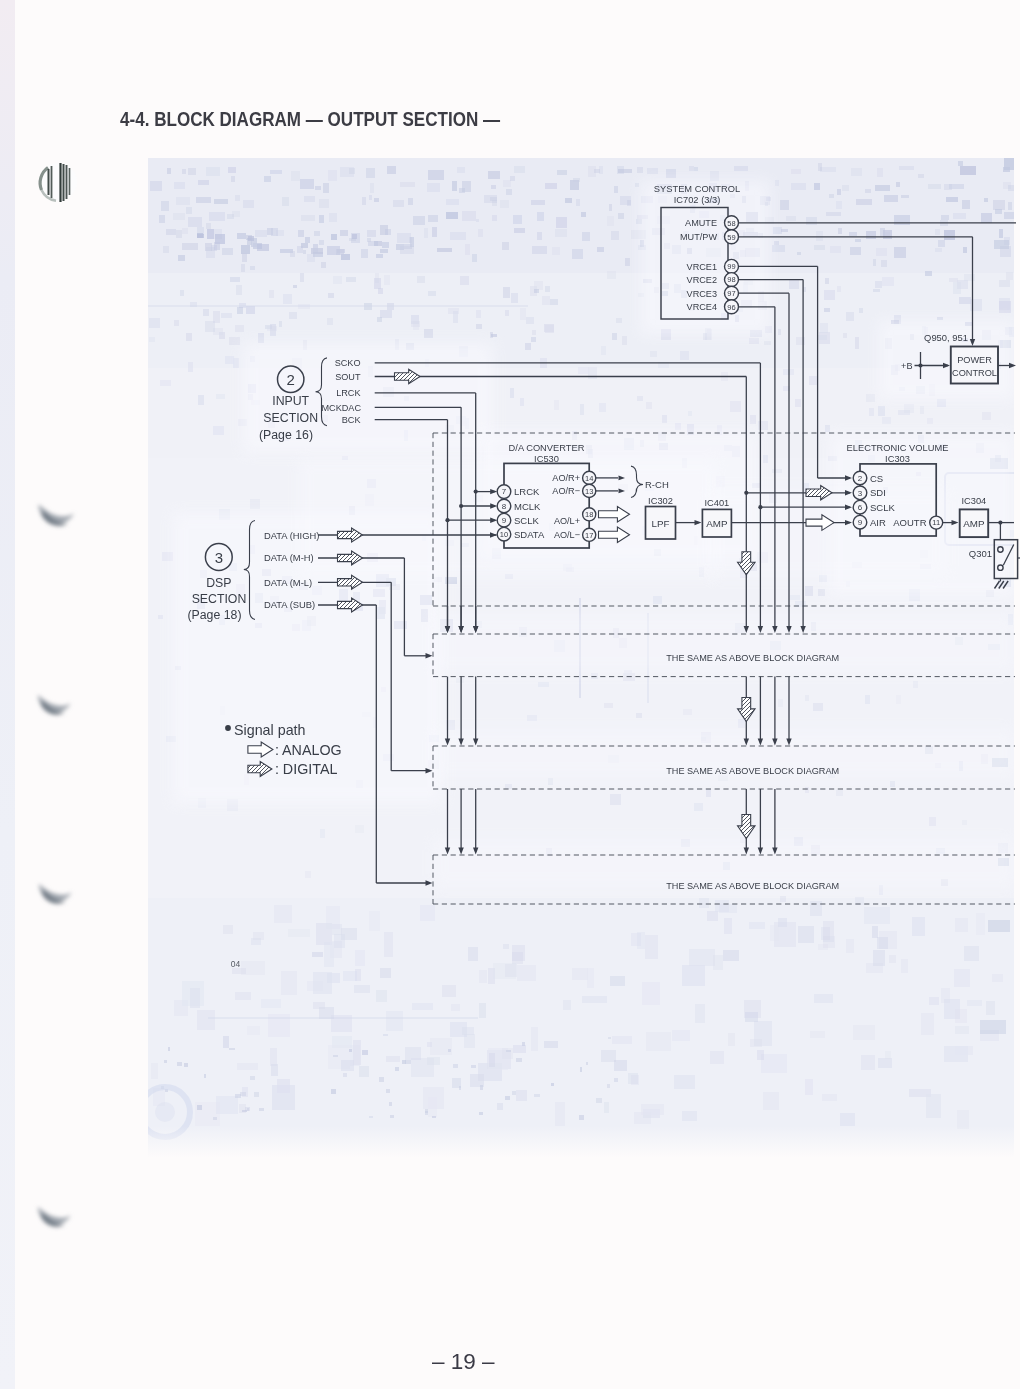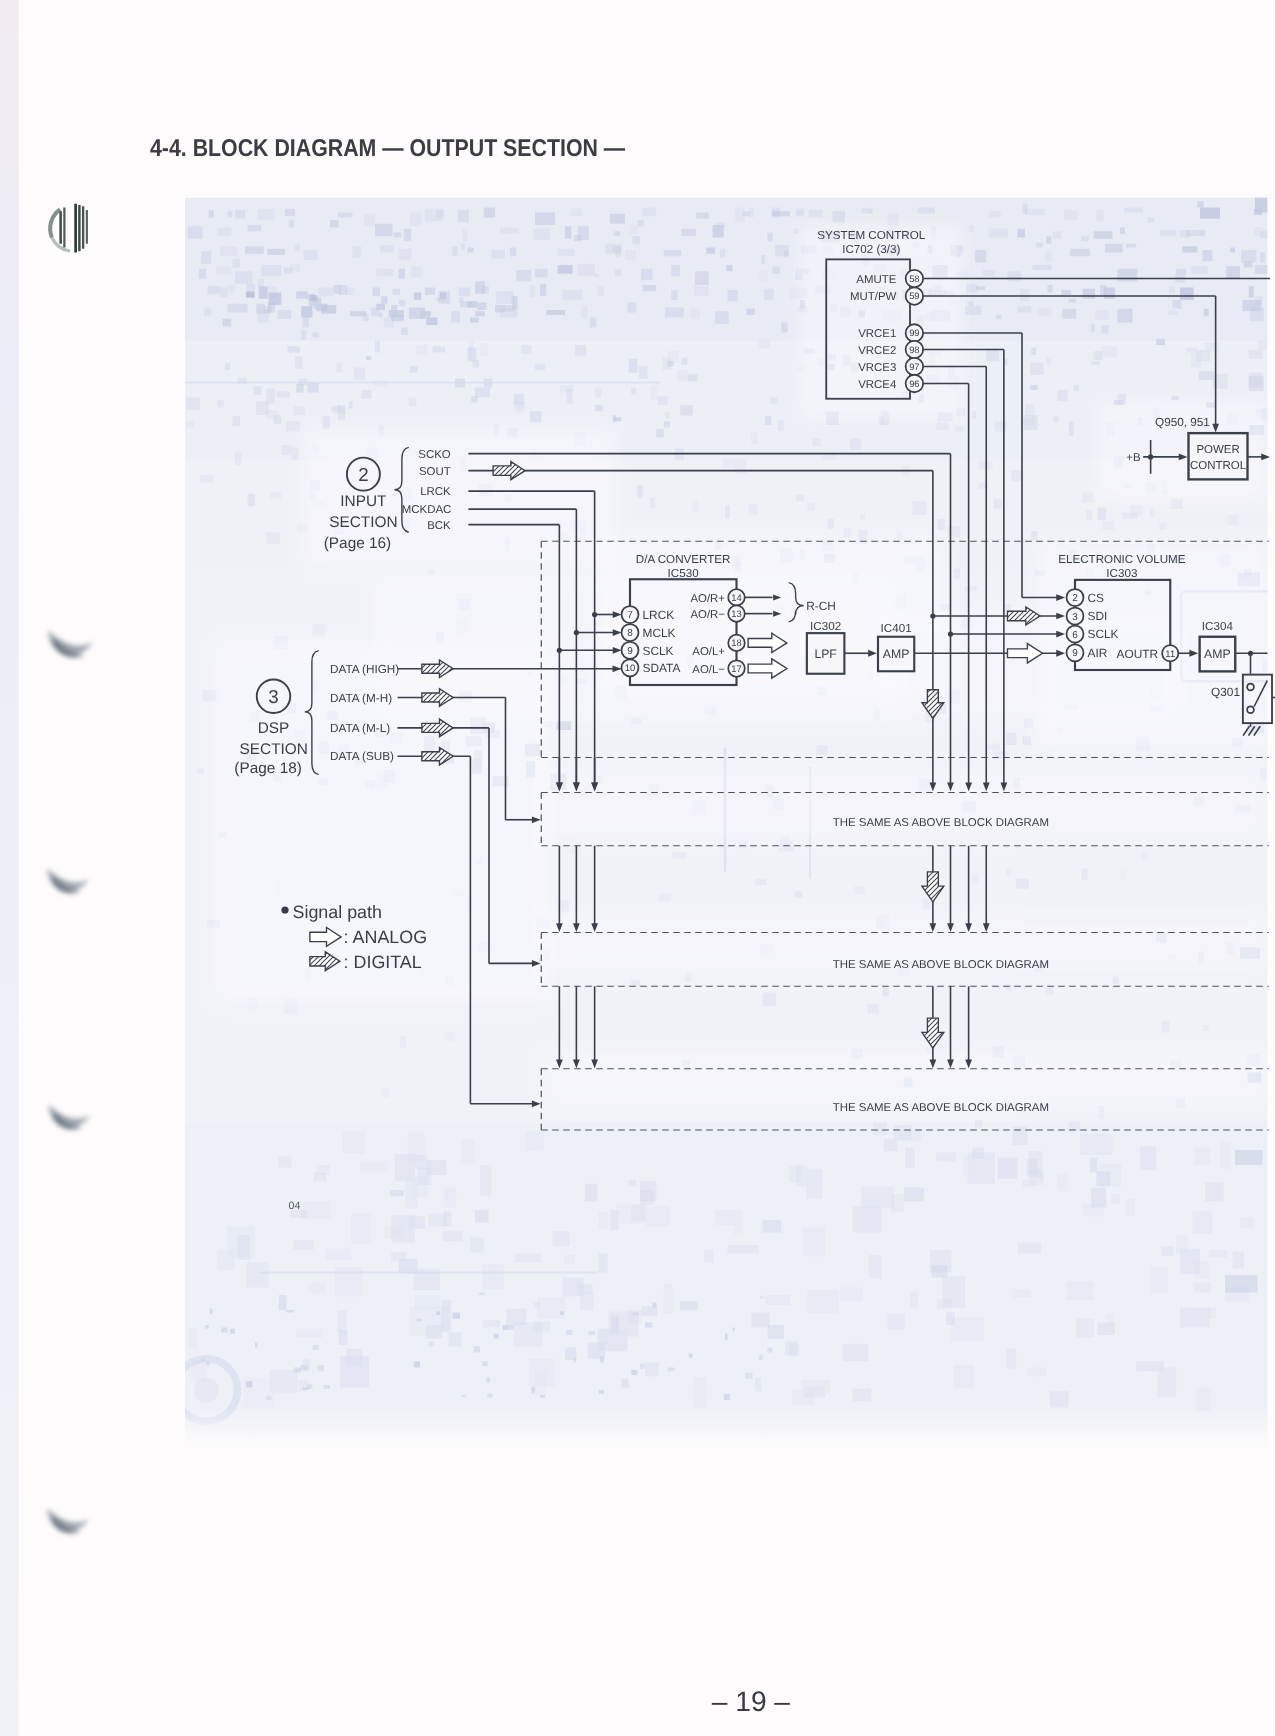--- a/index.html
+++ b/index.html
@@ -1541,12 +1541,12 @@
       <path d="M247.9,765.25 L260.2,765.25 L260.2,761.5 L271.9,769 L260.2,776.5 L260.2,772.75 L247.9,772.75 Z" fill="url(#hatch)" stroke="#3a3f4b" stroke-width="1.1" stroke-linejoin="miter"></path>
     </g>
     <g>
       <text x="274.9" y="774" font-size="14.3" text-anchor="start" font-weight="normal" fill="#383d47">: DIGITAL</text>
     </g>
     <g>
       <text x="230.8" y="967" font-size="8.5" text-anchor="start" font-weight="normal" fill="#555a64">04</text>
     </g>
   </svg>
 
-<div class="abs" style="left:432px;top:1349px;width:200px;text-align:right;font-size:22.5px;color:#3a3a45;">– 19 –</div>
+<div class="abs" style="left:432px;top:1349px;width:200px;text-align:left;font-size:22.5px;color:#3a3a45;">– 19 –</div>
 </body></html>

